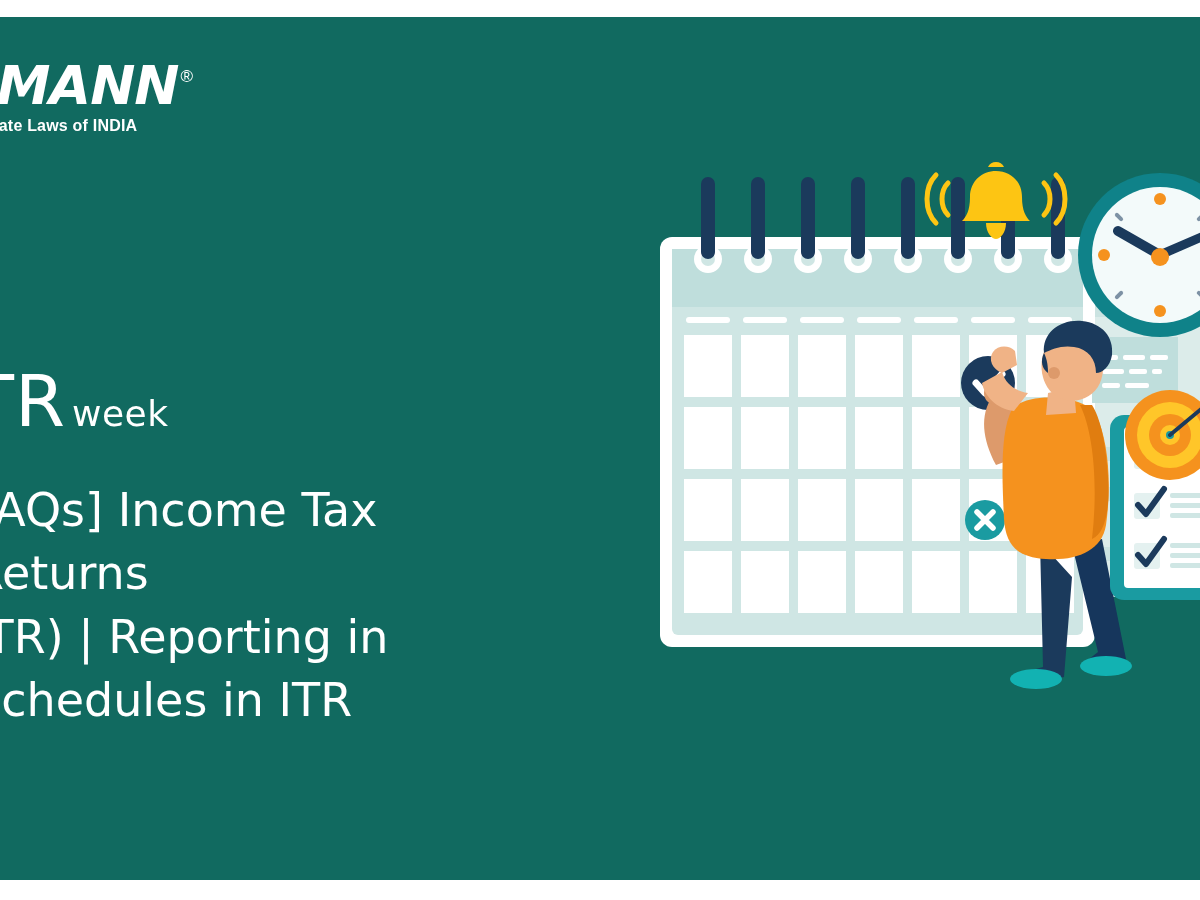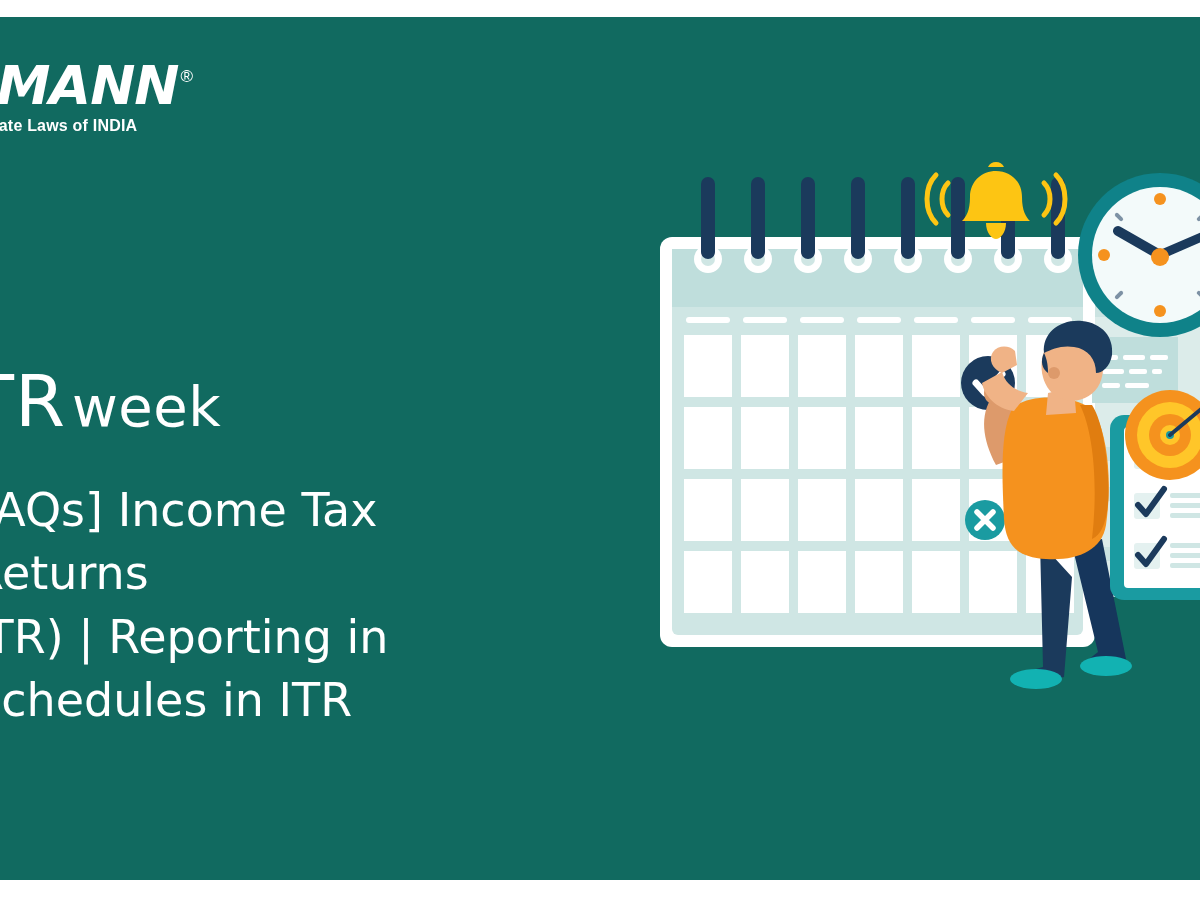--- a/index.html
+++ b/index.html
@@ -82,21 +82,21 @@
   .itr-mark {
     font-family: "DejaVu Sans", sans-serif;
     font-size: 72px;
     font-weight: 400;
     color: #ffffff;
     letter-spacing: 1px;
     line-height: 1;
   }
   .itr-week-word {
     font-family: "DejaVu Sans", sans-serif;
-    font-size: 56px;
+    font-size: 36px;
     font-weight: 400;
     color: #ffffff;
     letter-spacing: 0.5px;
     line-height: 1;
     margin-left: 6px;
   }
 
   
   .headline {
     position: absolute;

